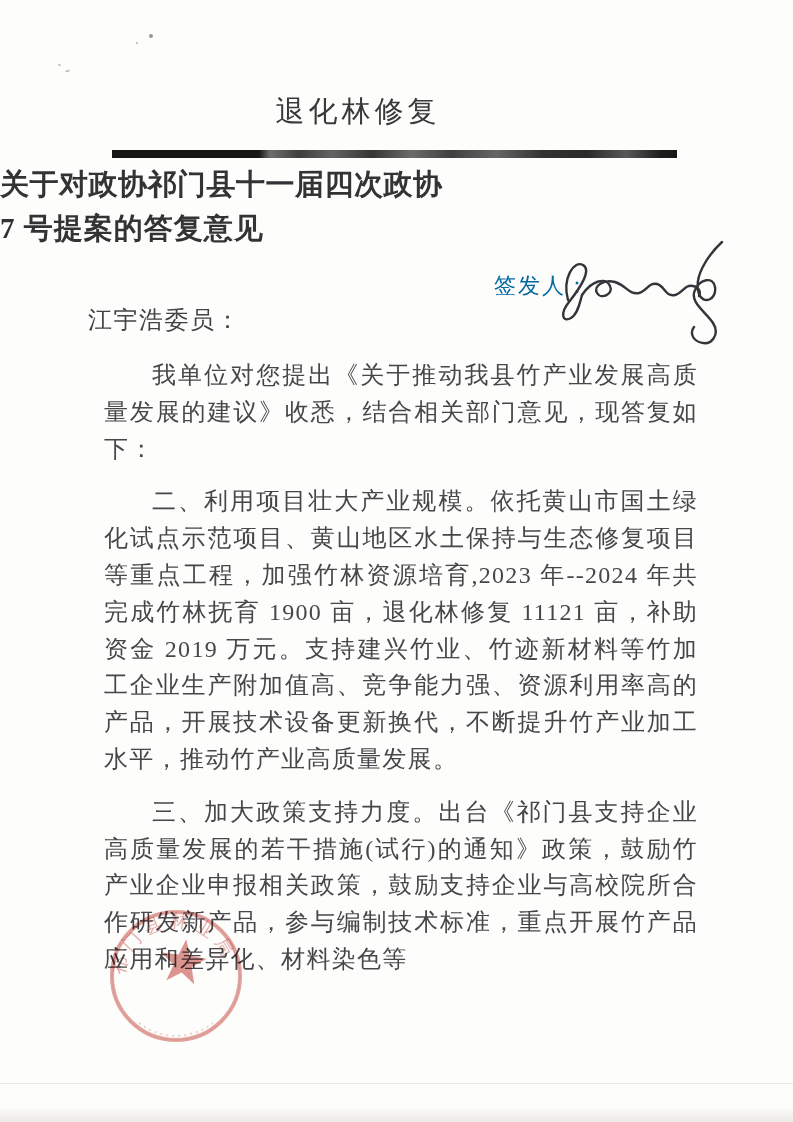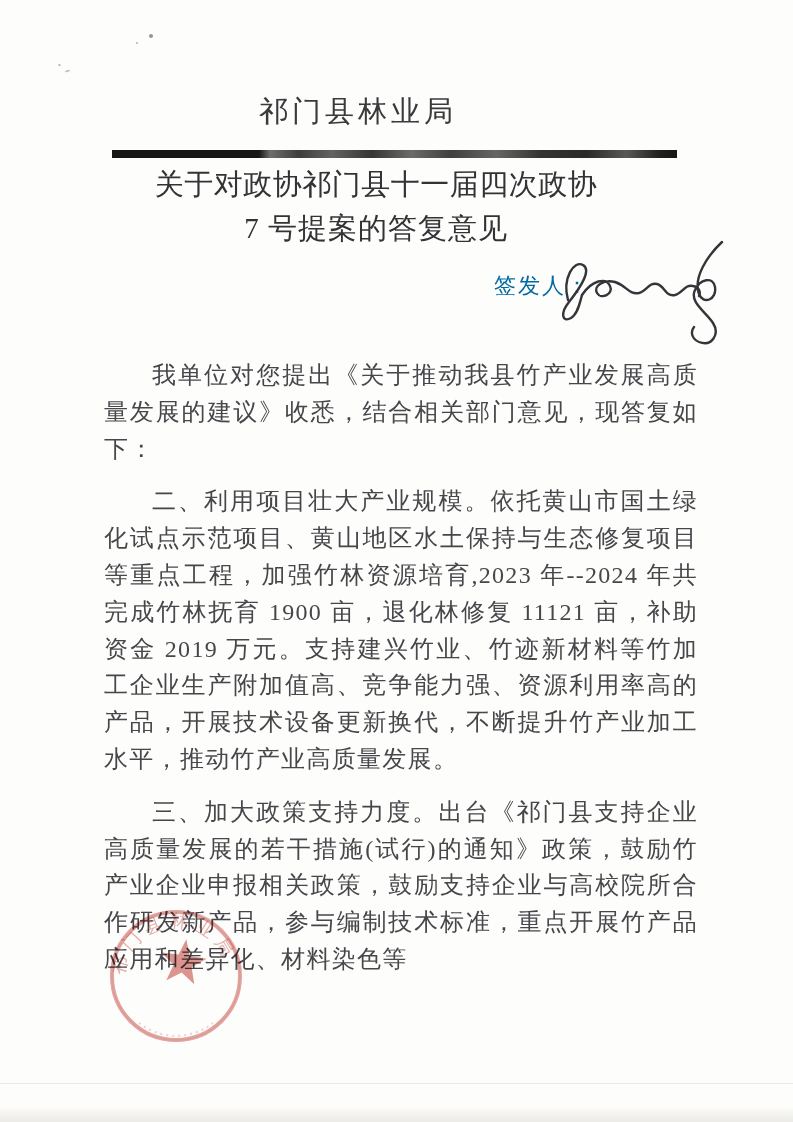--- a/index.html
+++ b/index.html
@@ -24,22 +24,22 @@
     font-size:29px;letter-spacing:4px;color:#3a3a3c;font-weight:500;
   }
   .divider-bar{
     position:absolute;left:112px;top:150px;width:565px;height:8px;
     background:linear-gradient(90deg,
       #161616 0%,#161616 26%,#6e6e6e 28%,#3e3e3e 33%,#636363 39%,
       #353535 46%,#6b6b6b 53%,#404040 60%,#666666 68%,#333333 76%,
       #2a2a2a 84%,#585858 91%,#1f1f1f 97%,#161616 100%);
   }
   .doc-title{
-    position:absolute;left:0;top:162px;width:752px;text-align:center;
-    color:#333336;font-weight:400;
+    position:absolute;left:0;top:162px;width:752px;
+    color:#333336;font-weight:700;
   }
   .doc-title .line1{font-size:29px;line-height:44px;letter-spacing:0.5px;}
   .doc-title .line2{font-size:29px;line-height:44px;letter-spacing:1px;}
 
   .issuer-label{
     position:absolute;left:494px;top:271px;font-size:22px;color:#0369a1;letter-spacing:2px;
   }
   .signature{position:absolute;left:552px;top:236px;width:190px;height:118px;}
   .signature path{stroke:#34353b;stroke-width:2.4;fill:none;stroke-linecap:round;stroke-linejoin:round;}
 
@@ -60,35 +60,36 @@
 </head>
 <body>
 
 <div class="page">
 
   <div class="speck s1"></div>
   <div class="speck s2"></div>
   <div class="speck s3"></div>
   <div class="speck s4"></div>
 
-  <div class="agency">祁门县林业局</div>
+  <div class="agency">退化林修复</div>
   <div class="divider-bar"></div>
 
   <div class="doc-title">
     <div class="line1">关于对政协祁门县十一届四次政协</div>
     <div class="line2">7 号提案的答复意见</div>
   </div>
 
   <div class="issuer-label">签发人：</div>
   <svg class="signature" viewBox="0 0 190 118" aria-hidden="true">
     <path d="M 16 64 C 10 42 22 24 31 29 C 40 34 28 52 17 66 C 8 77 10 87 19 82 C 26 78 28 66 30 59"></path>
     <path d="M 30 59 C 40 44 54 41 58 50 C 62 58 49 64 45 57 C 41 50 52 43 63 46 C 75 50 77 59 87 57 C 95 55 97 46 105 48 C 113 50 113 61 123 59 C 131 57 133 48 141 50 C 147 51 149 56 147 60"></path>
     <path d="M 170 6 C 155 20 141 42 147 58 C 151 69 165 64 163 51 C 161 40 148 43 143 54 C 137 66 154 76 161 87 C 168 98 160 111 147 106 C 140 103 138 96 142 91"></path>
   </svg>
 
+  <div class="recipient">江宇浩委员：</div>
 
   <div class="body-text">
     <p>我单位对您提出《关于推动我县竹产业发展高质量发展的建议》收悉，结合相关部门意见，现答复如下：</p>
     <p>二、利用项目壮大产业规模。依托黄山市国土绿化试点示范项目、黄山地区水土保持与生态修复项目等重点工程，加强竹林资源培育,2023 年--2024 年共完成竹林抚育 1900 亩，退化林修复 11121 亩，补助资金 2019 万元。支持建兴竹业、竹迹新材料等竹加工企业生产附加值高、竞争能力强、资源利用率高的产品，开展技术设备更新换代，不断提升竹产业加工水平，推动竹产业高质量发展。</p>
     <p>三、加大政策支持力度。出台《祁门县支持企业高质量发展的若干措施(试行)的通知》政策，鼓励竹产业企业申报相关政策，鼓励支持企业与高校院所合作研发新产品，参与编制技术标准，重点开展竹产品应用和差异化、材料染色等</p>
   </div>
 
   <svg class="seal" viewBox="0 0 150 150" aria-hidden="true">
     <defs>
       <filter id="sealBlur" x="-10%" y="-10%" width="120%" height="120%">

